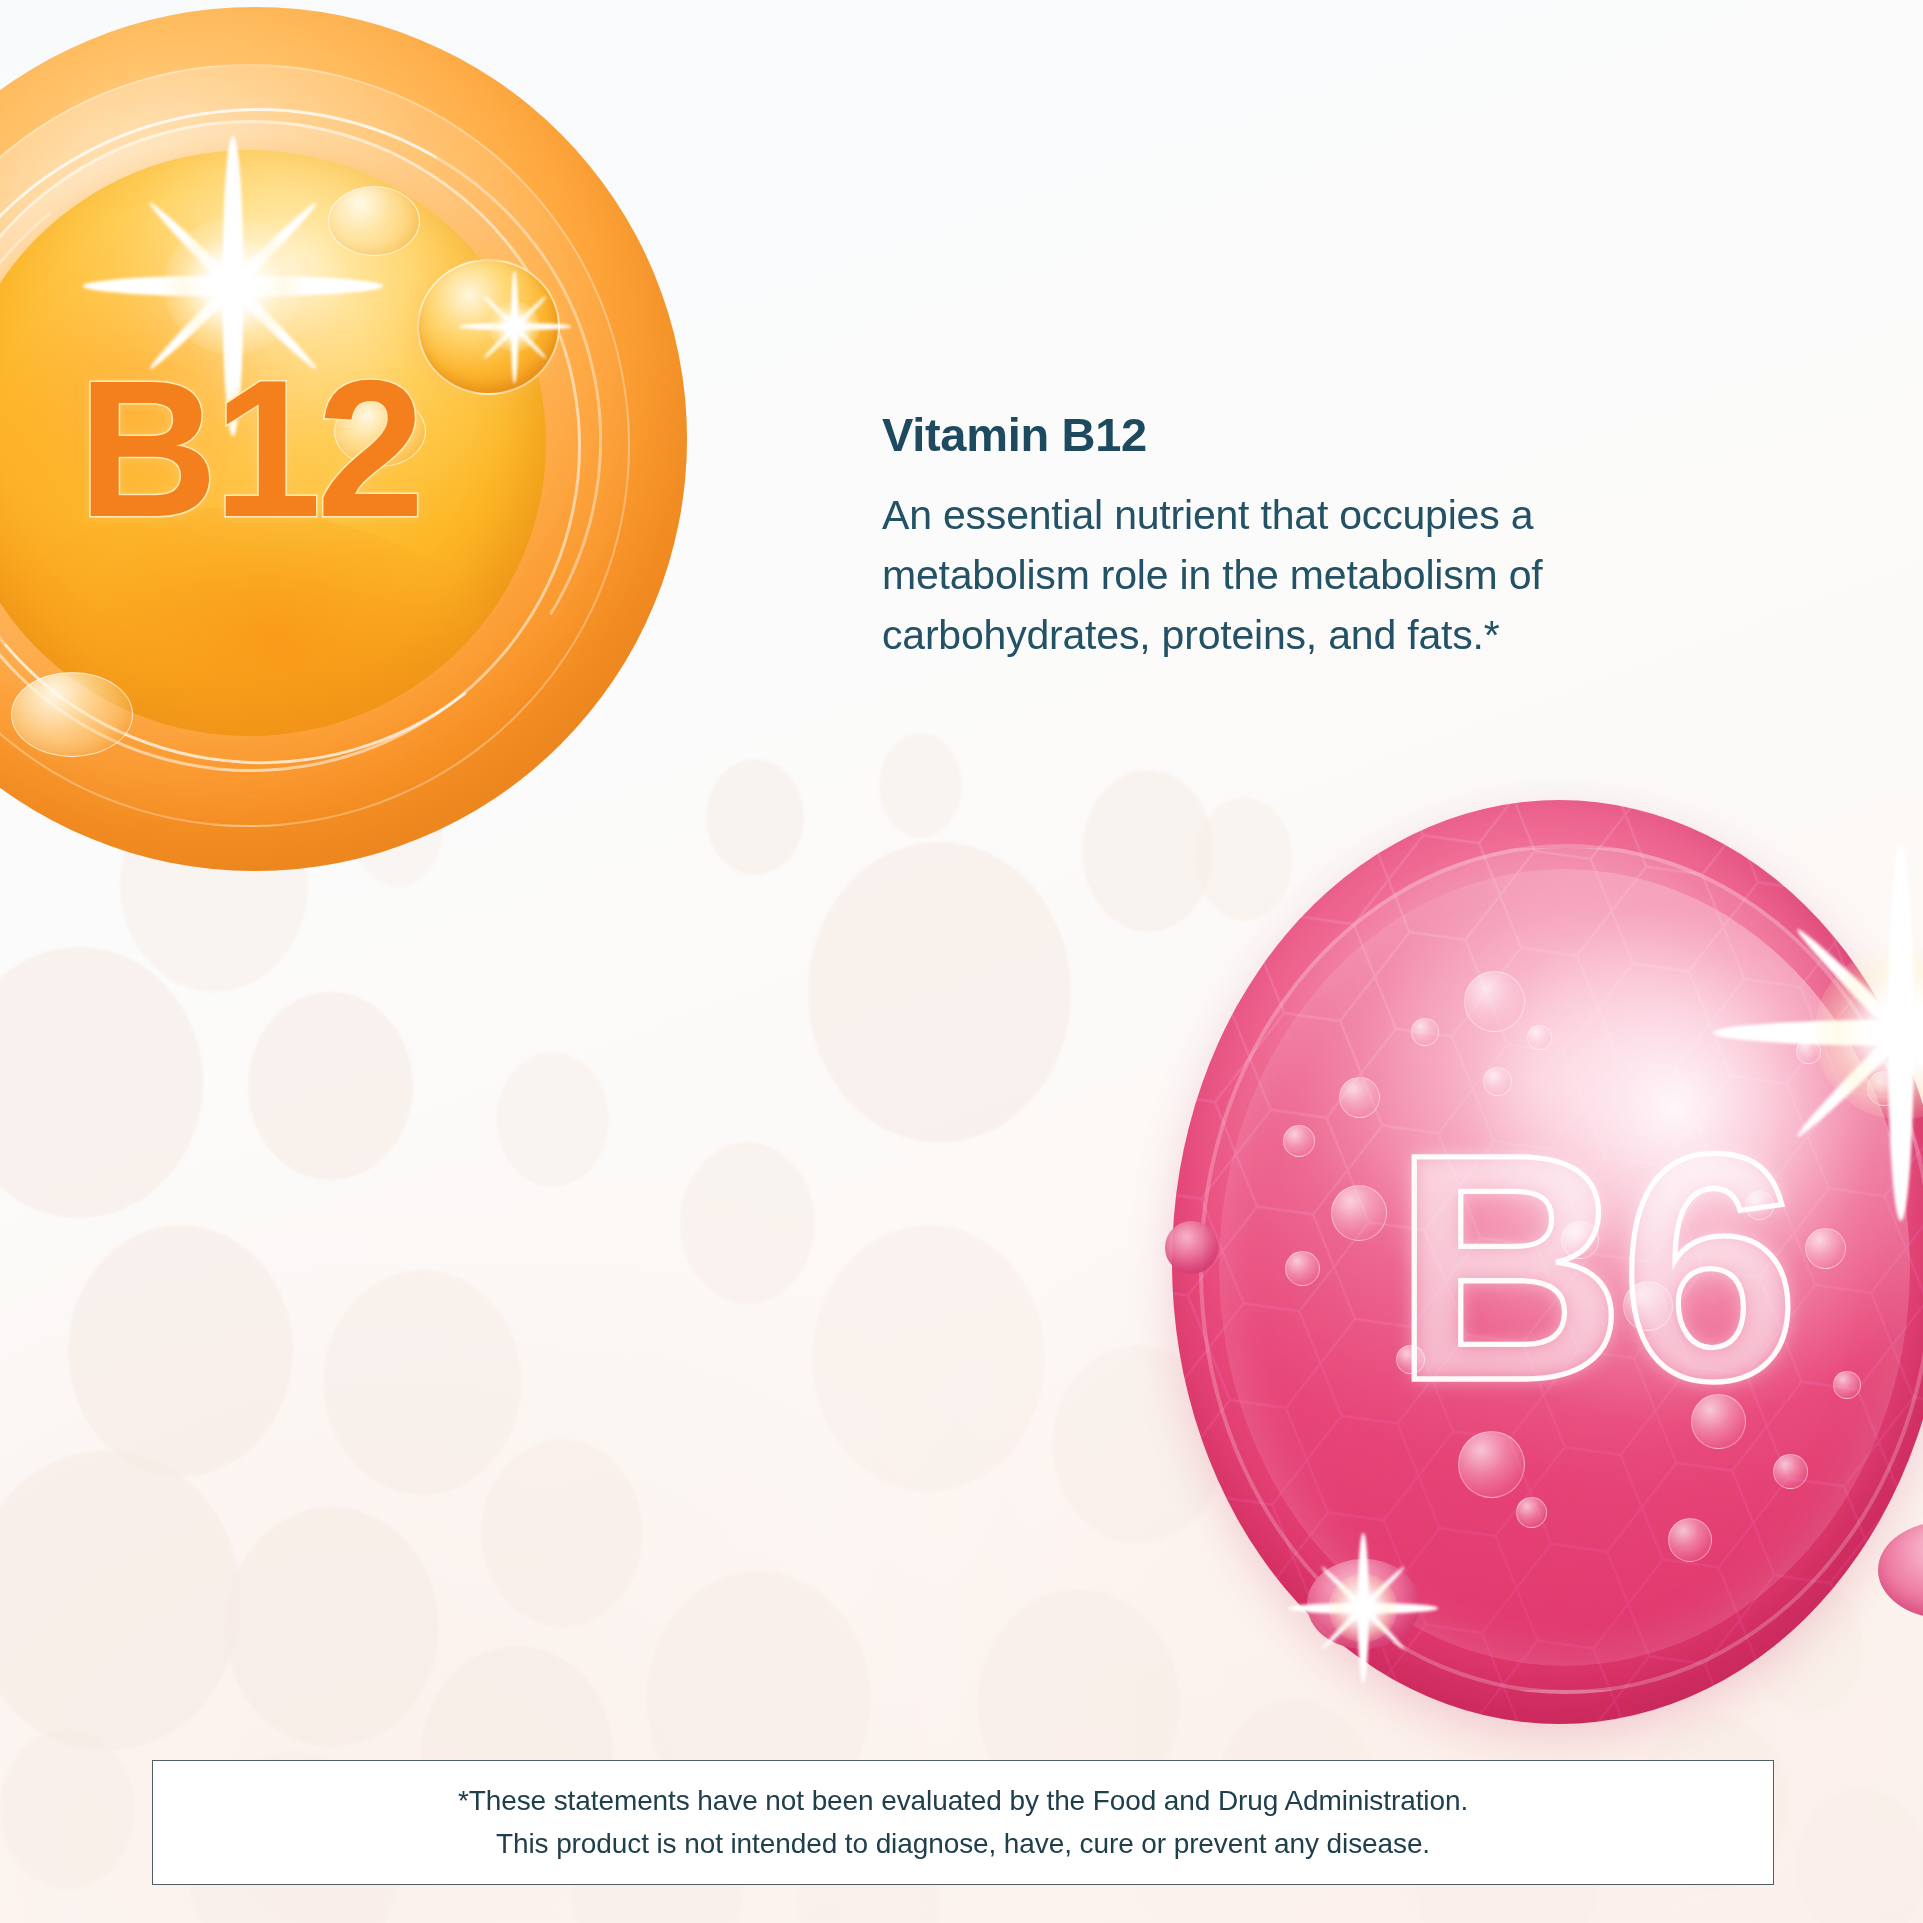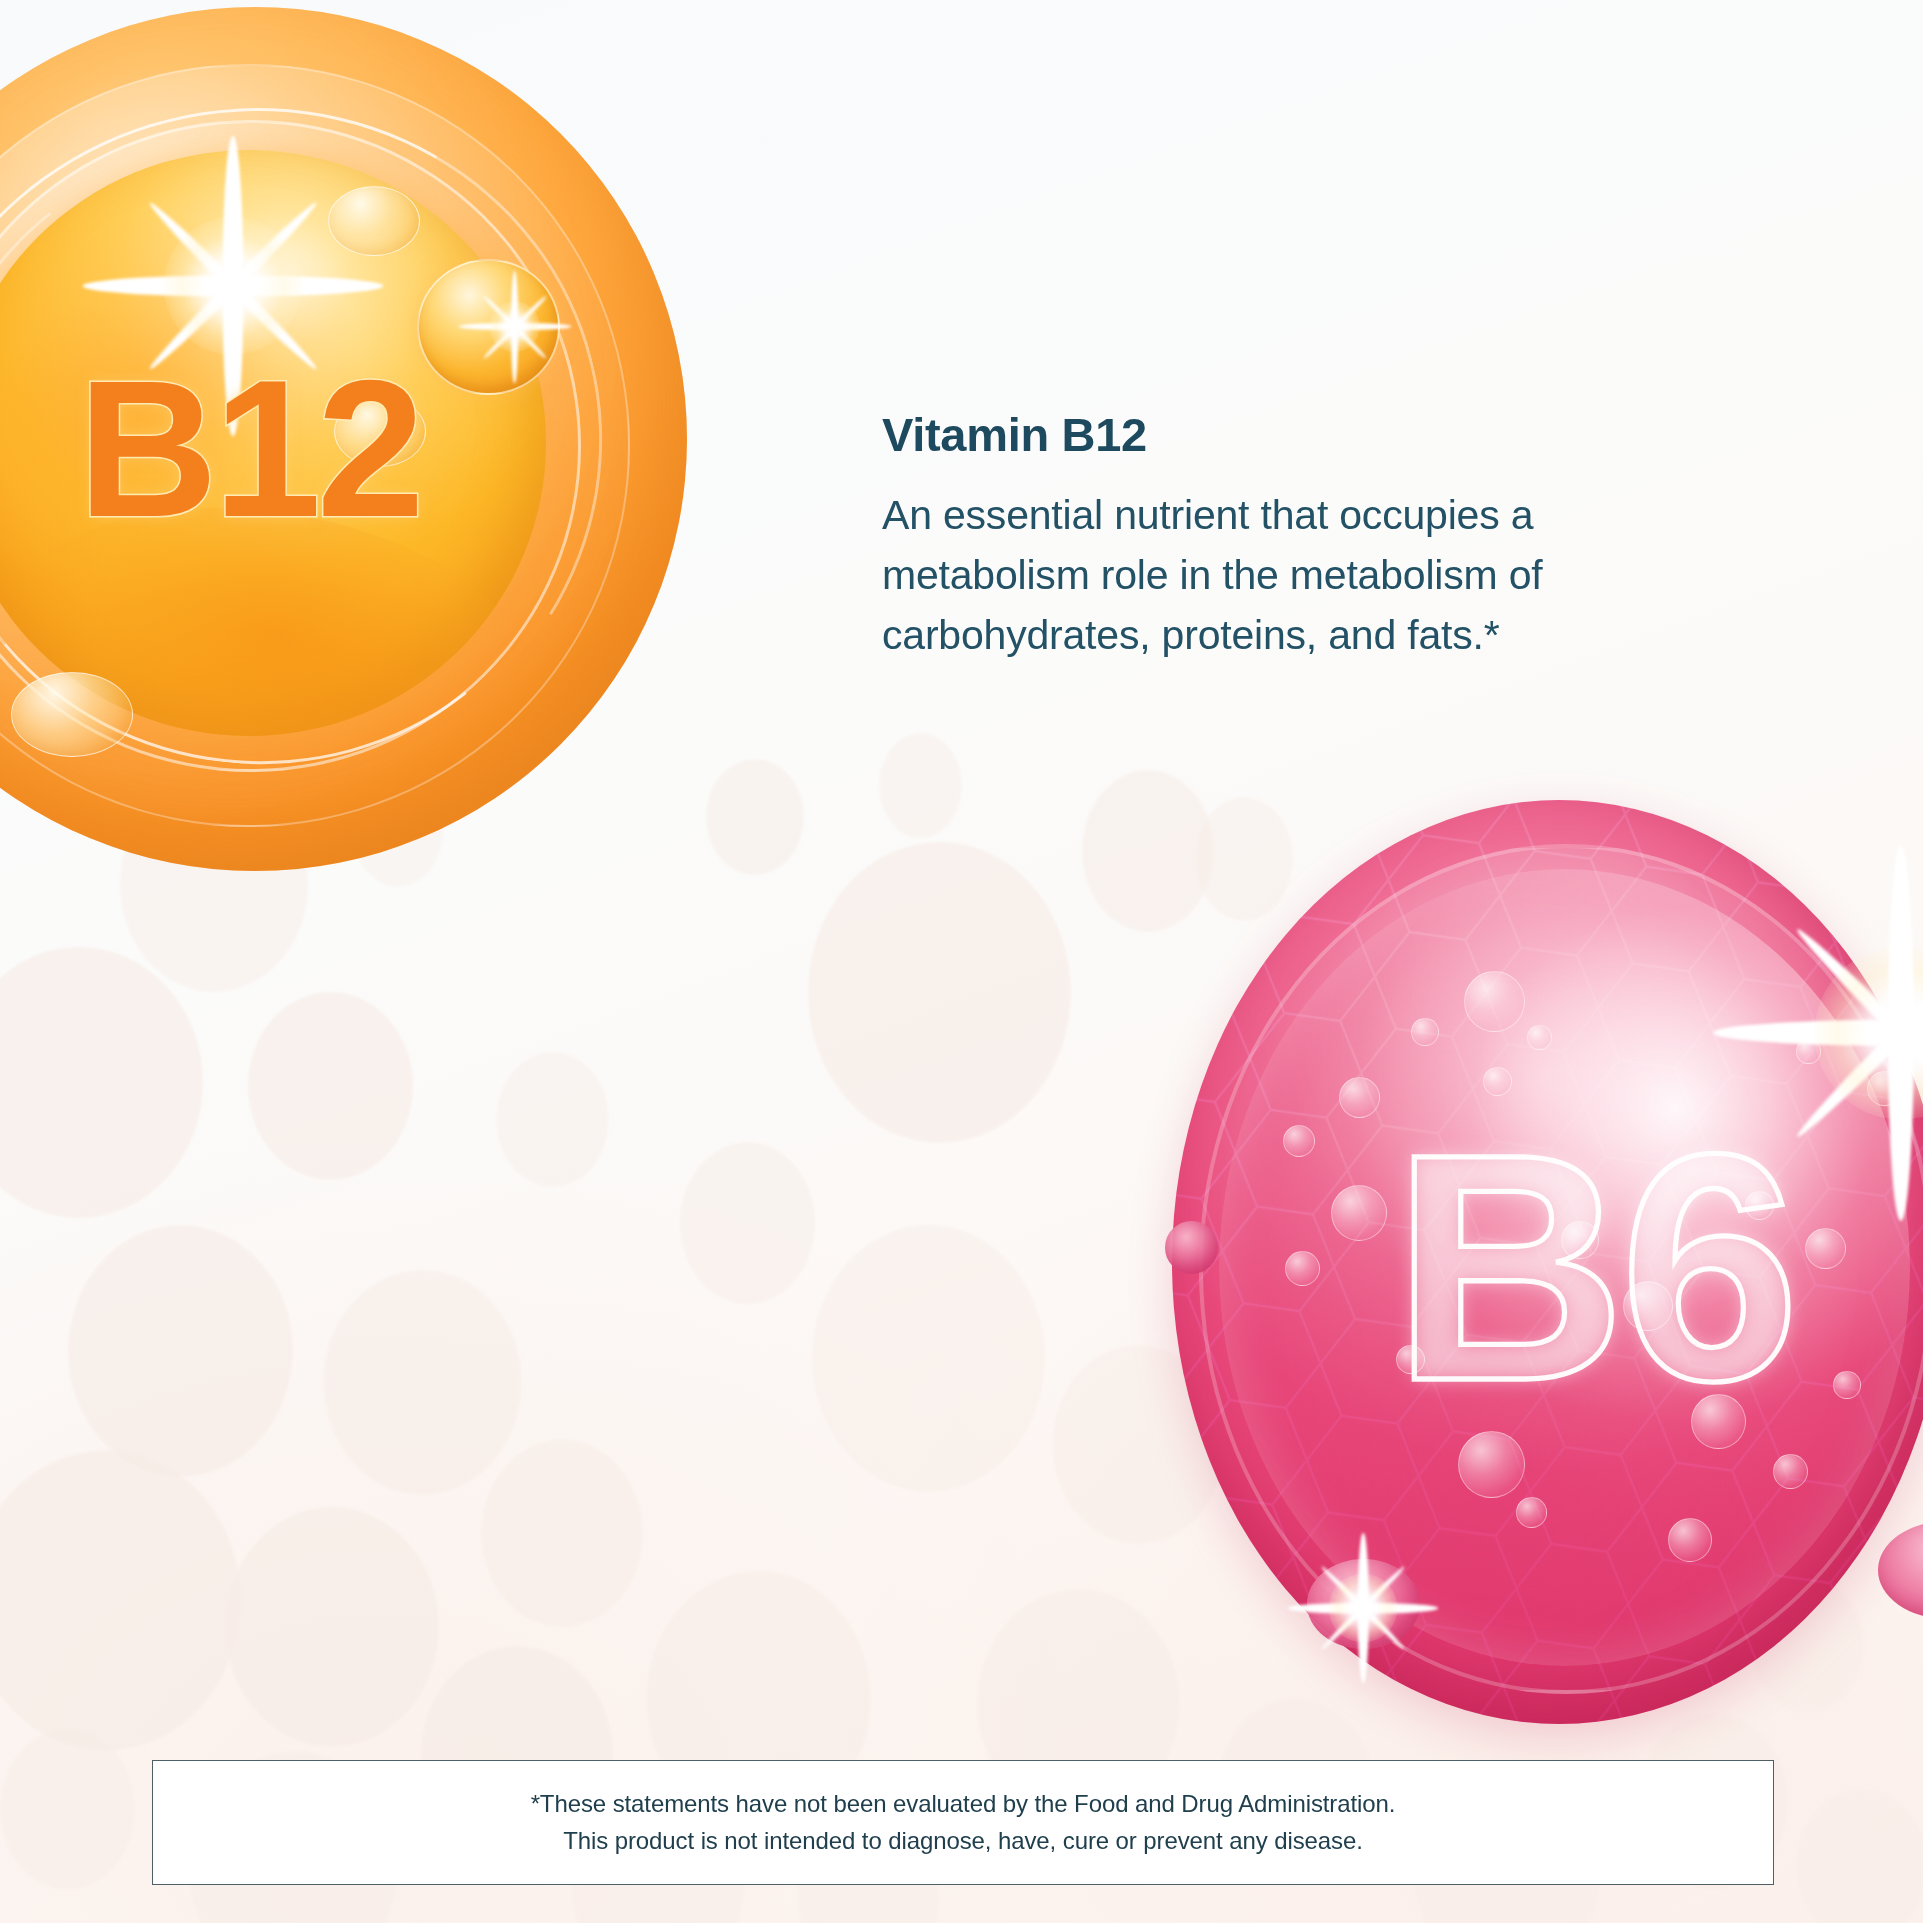--- a/index.html
+++ b/index.html
@@ -307,21 +307,21 @@
     border: 1.5px solid #4e5f66;
     box-sizing: border-box;
     display: flex;
     flex-direction: column;
     align-items: center;
     justify-content: center;
   }
   .disclaimer p {
     margin: 0;
     font-family: "Liberation Sans", sans-serif;
-    font-size: 24px;
+    font-size: 28px;
     line-height: 1.52;
     color: #203f4d;
     text-align: center;
     letter-spacing: -0.1px;
   }
 </style>
 </head>
 <body>
 
 <div id="page">

